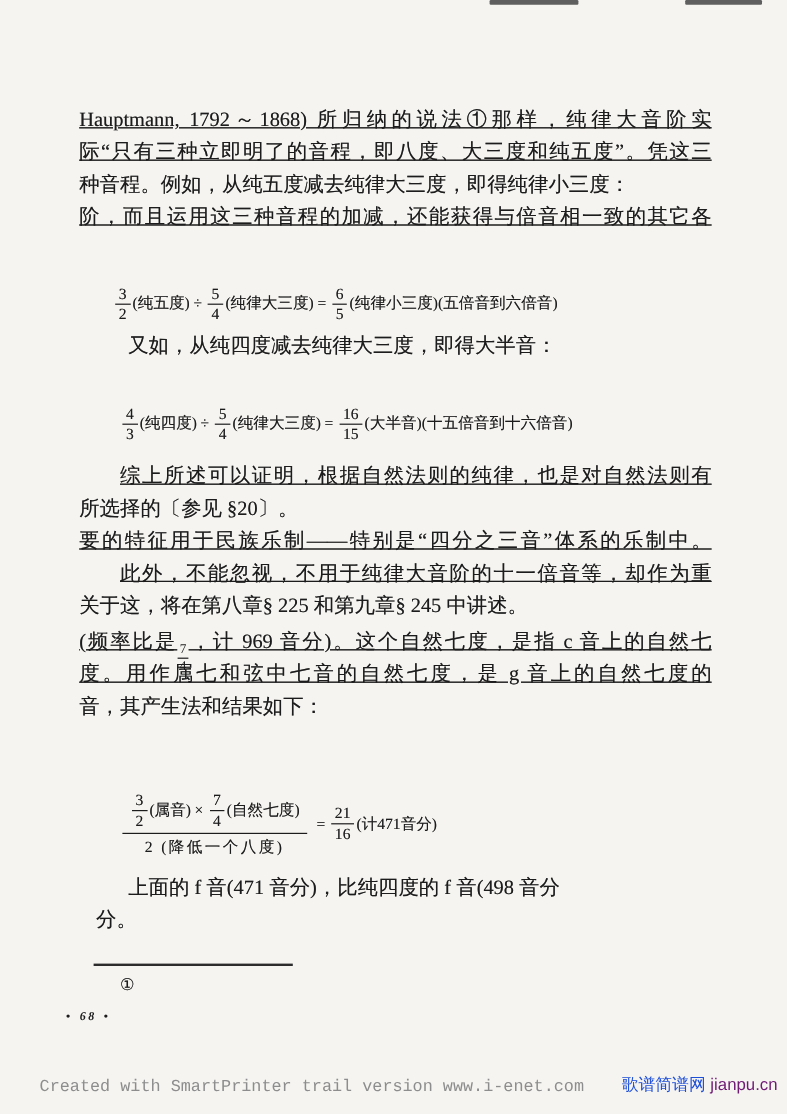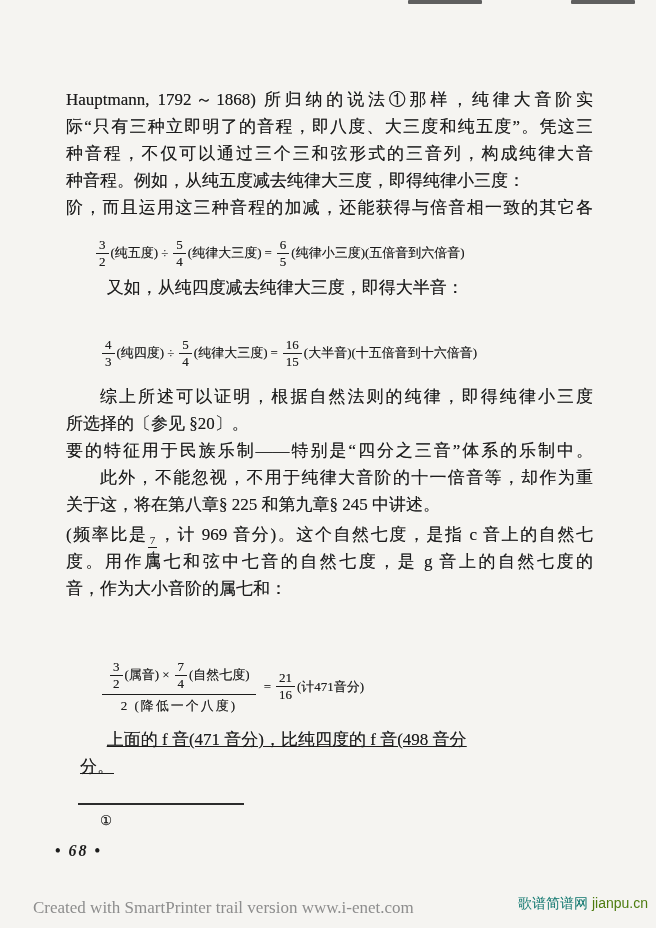--- a/index.html
+++ b/index.html
@@ -8,21 +8,21 @@
     background:#f5f4f1;
     font-family:"Liberation Serif","DejaVu Serif",serif;
     color:#1c1c1c;
   }
   
   .scan-bar{position:absolute;top:0;height:4px;background:#5f5f5f;border-radius:1px;}
   
   .para{position:absolute;left:66px;width:527px;font-size:17px;line-height:27px;
         text-shadow:0 0 .5px rgba(20,20,20,.55);}
   .ln{height:27px;white-space:nowrap;}
-  .fill{text-align:justify;text-align-last:justify;white-space:normal;}
+  .fill{text-align:justify;text-align-last:justify;white-space:normal;text-decoration:underline;}
   .ind{text-indent:2em;}
   .ind24{text-indent:2.4em;}
   .b{font-weight:bold;}
   .sup{font-size:10px;vertical-align:5px;}
   
   .ifrac{display:inline-flex;flex-direction:column;align-items:center;
          font-size:11px;line-height:1;vertical-align:-4px;text-shadow:none;}
   .ifrac .fn{border-bottom:1px solid #1c1c1c;padding:0 2px 1px;}
   .ifrac .fd{padding-top:1px;}
   
@@ -36,41 +36,40 @@
   .bigfrac{display:flex;flex-direction:column;align-items:center;}
   .bf-num{display:flex;align-items:center;padding:0 6px 4px;border-bottom:1.5px solid #1c1c1c;}
   .bf-den{padding-top:4px;letter-spacing:2px;}
   .f3-right{display:flex;align-items:center;margin-left:5px;}
   
   .fn-rule{position:absolute;left:78px;top:803px;width:166px;height:0;border-top:2px solid #2c2c2c;}
   .footnote{position:absolute;left:100px;top:812px;width:480px;font-size:13.5px;
             display:flex;text-shadow:0 0 .4px rgba(20,20,20,.5);}
   .footnote .mark{margin-right:14px;}
   
-  .pagenum{position:absolute;left:55px;top:842px;font-size:16px;font-weight:bold;
+  .pagenum{position:absolute;left:55px;top:842px;font-size:10px;font-weight:bold;
            letter-spacing:2px;text-align:right;}
   .pagenum .it{font-style:italic;margin:0 6px;}
   
-  .wm-left{position:absolute;left:33px;top:898px;font-size:17px;color:#8d8d8d;
-           font-family:Liberation Serif, serif;}
+  .wm-left{position:absolute;left:33px;top:898px;font-size:14px;color:#8d8d8d;
+           font-family:Liberation Mono, monospace;}
   .wm-right{position:absolute;right:8px;top:895px;font-size:14px;
             font-family:"Liberation Sans","DejaVu Sans",sans-serif;}
-  .wm-right .g{color:#0f766e;}
-  .wm-right .o{color:#4d7c0f;}
+  .wm-right .g{color:#1d4ed8;}
+  .wm-right .o{color:#701a75;}
 </style>
 </head>
 <body>
 
 <div class="scan-bar" style="left:408px;width:74px;"></div>
 <div class="scan-bar" style="left:571px;width:64px;"></div>
 
 <div class="para" style="top:86px;">
   <div class="ln fill">Hauptmann, 1792～1868) 所归纳的说法①那样，纯律大音阶实</div>
   <div class="ln fill">际“只有三种立即明了的音程，即八度、大三度和纯五度”。凭这三</div>
-  <div class="ln fill">种音程，不仅可以通过三个三和弦形式的三音列，构成纯律大音</div>
   <div class="ln">种音程。例如，从纯五度减去纯律大三度，即得纯律小三度：</div>
   <div class="ln fill">阶，而且运用这三种音程的加减，还能获得与倍音相一致的其它各</div>
 </div>
 
 <div class="formula" style="top:238px;left:94px;">
   <span class="frac">
     <span class="fn">3</span>
     <span class="fd">2</span>
   </span>
   <span>(纯五度)</span>
@@ -106,39 +105,39 @@
   <span>(纯律大三度)</span>
   <span class="fop">=</span>
   <span class="frac">
     <span class="fn">16</span>
     <span class="fd">15</span>
   </span>
   <span>(大半音)(十五倍音到十六倍音)</span>
 </div>
 
 <div class="para" style="top:383px;">
-  <div class="ln fill ind">综上所述可以证明，根据自然法则的纯律，即得纯律小三度</div>
+  <div class="ln fill ind">综上所述可以证明，根据自然法则的纯律，也是对自然法则有</div>
   <div class="ln">所选择的〔参见 §20〕。</div>
 </div>
 
 <div class="para" style="top:437px;">
   <div class="ln fill">要的特征用于民族乐制——特别是“四分之三音”体系的乐制中。</div>
   <div class="ln fill ind">此外，不能忽视，不用于纯律大音阶的十一倍音等，却作为重</div>
   <div class="ln">关于这，将在第八章§ 225 和第九章§ 245 中讲述。</div>
 </div>
 
 <div class="para" style="top:521px;">
   <div class="ln fill">
     <span>(频率比是</span><span class="ifrac">
         <span class="fn">7</span>
         <span class="fd">4</span>
       </span><span>，计 969 音分)。这个自然七度，是指 c 音上的自然七</span>
   </div>
   <div class="ln fill">度。用作属七和弦中七音的自然七度，是 g 音上的自然七度的</div>
-  <div class="ln">音，作为大小音阶的属七和：</div>
+  <div class="ln">音，其产生法和结果如下：</div>
 </div>
 
 <div class="formula" style="top:660px;left:102px;">
   <span class="bigfrac">
     <span class="bf-num">
       <span class="frac">
         <span class="fn">3</span>
         <span class="fd">2</span>
       </span>
       <span>(属音)</span>
@@ -154,21 +153,21 @@
   <span class="f3-right">
     <span class="fop">=</span>
     <span class="frac">
       <span class="fn">21</span>
       <span class="fd">16</span>
     </span>
     <span>(计471音分)</span>
   </span>
 </div>
 
-<div class="para" style="top:726px;text-decoration:underline;">
+<div class="para" style="top:726px;">
   <div class="ln ind24">上面的 f 音(471 音分)，比纯四度的 f 音(498 音分</div>
   <div class="ln" style="margin-left:14px;">分。</div>
 </div>
 
 <div class="fn-rule"></div>
 <div class="footnote">
   <span class="mark">①</span>
 </div>
 
 <div class="pagenum">

